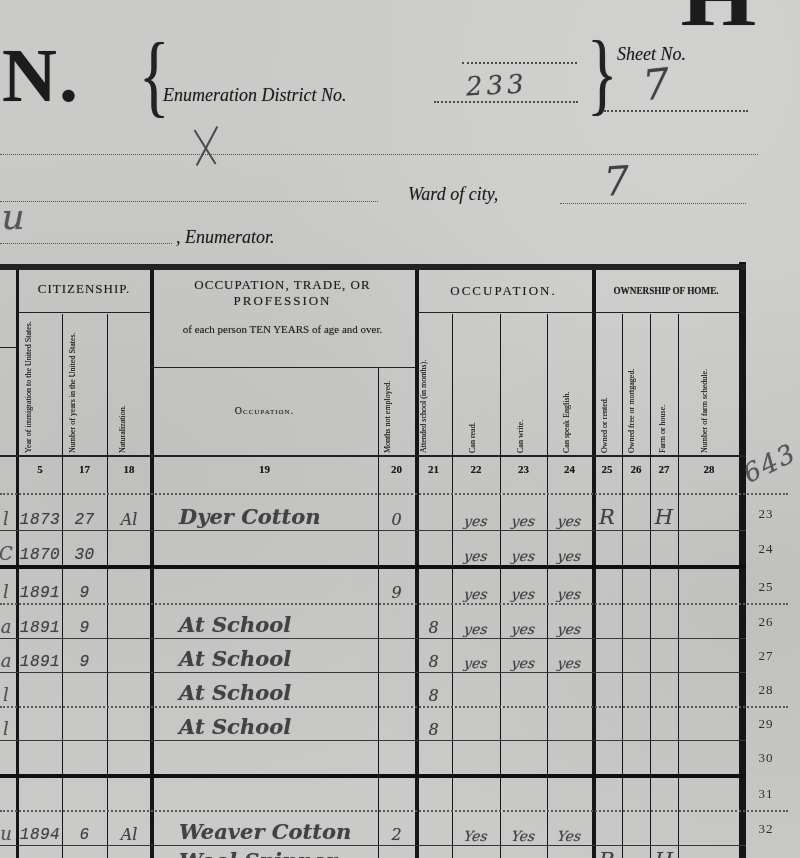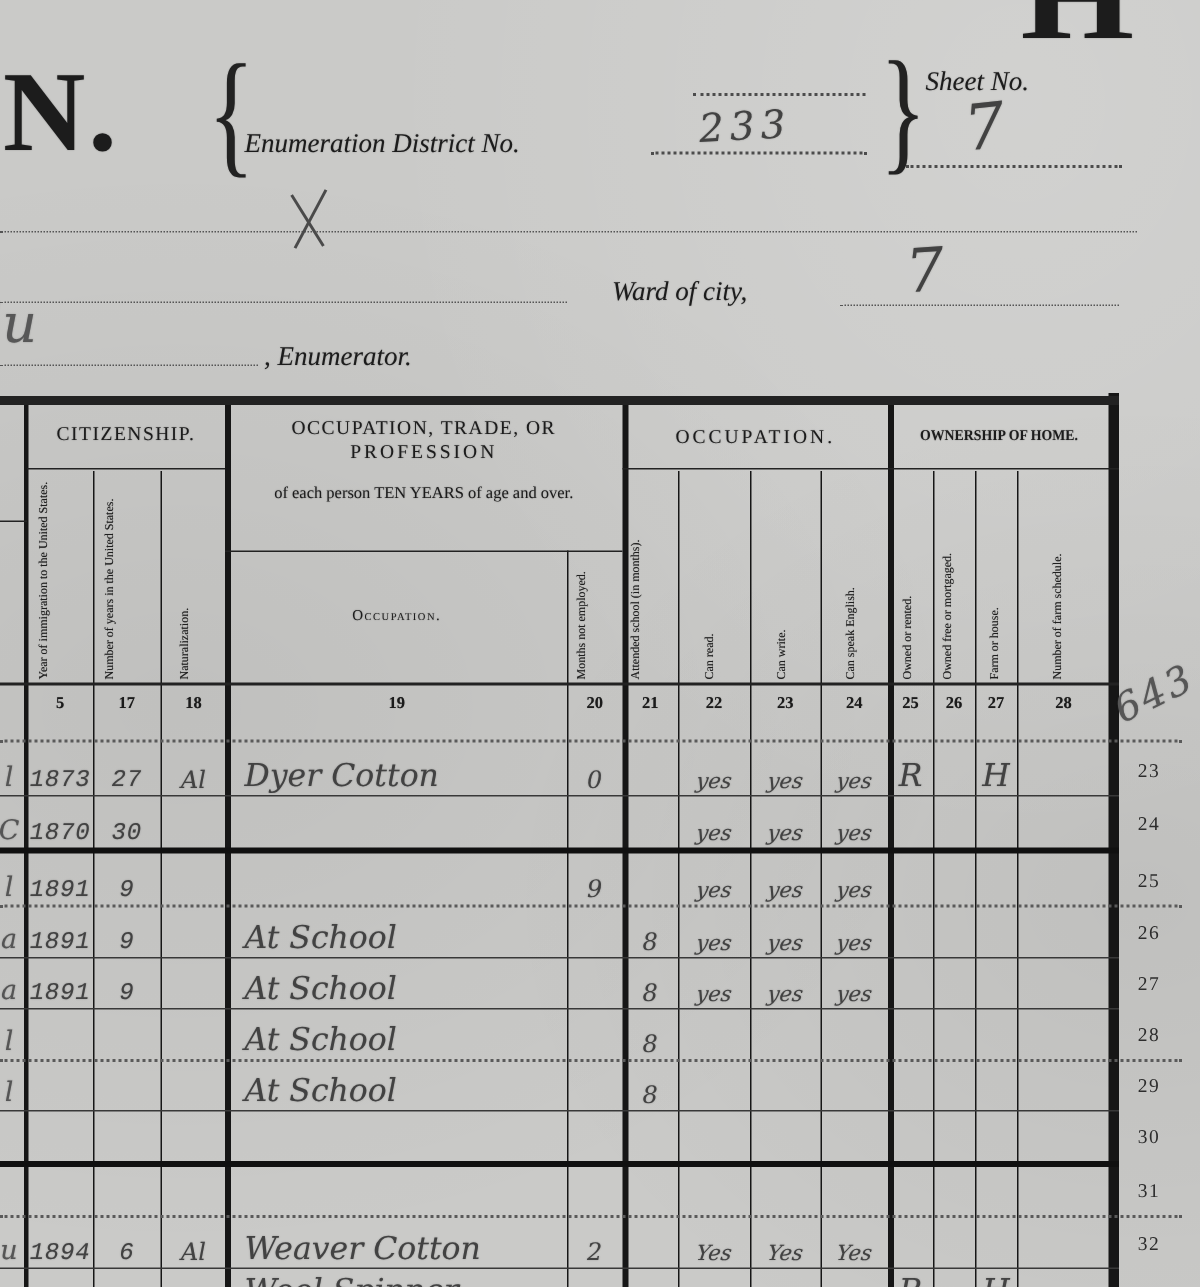--- a/index.html
+++ b/index.html
@@ -39,21 +39,21 @@
       text-shadow:0 0 .5px rgba(0,0,0,.5);}
   
   .x16{left:18px;width:44px;} .x17{left:62px;width:45px;} .x18{left:107px;width:44px;}
   .x19{left:151px;width:227px;} .x20{left:378px;width:37px;} .x21{left:415px;width:37px;}
   .x22{left:452px;width:48px;} .x23{left:500px;width:47px;} .x24{left:547px;width:45px;}
   .x25{left:592px;width:30px;} .x26{left:622px;width:28px;} .x27{left:650px;width:28px;}
   .x28{left:678px;width:62px;} .xln{left:748px;width:36px;} .xedge{left:-6px;width:24px;}
   
   .row{position:absolute;left:0;width:800px;}
   .cell{position:absolute;bottom:1px;text-align:center;}
-  .row .c19{text-align:left;padding-left:12px;font-size:21px;}
+  .row .c19{text-align:left;padding-left:28px;font-size:21px;font-weight:bold;}
   .row .c16,.row .c17{font-size:16px;letter-spacing:.5px;font-family:Liberation Mono, monospace;}
   .row .c18{font-size:16px;}
   .row .c20,.row .c21{font-size:16px;}
   .row .c22,.row .c23,.row .c24{font-size:14px;transform:skewX(-8deg);}
   .row .c25,.row .c27{font-size:21px;}
   .row .cedge{font-size:18px;color:#555;}
   .row .lineno{font-family:"Liberation Serif",serif;font-style:normal;color:#2d2d2d;
       font-size:13px;letter-spacing:1px;text-align:center;bottom:8px;text-shadow:none;}
   .row.partial{overflow:hidden;}
   .row.partial .cell{top:2px;bottom:auto;}

